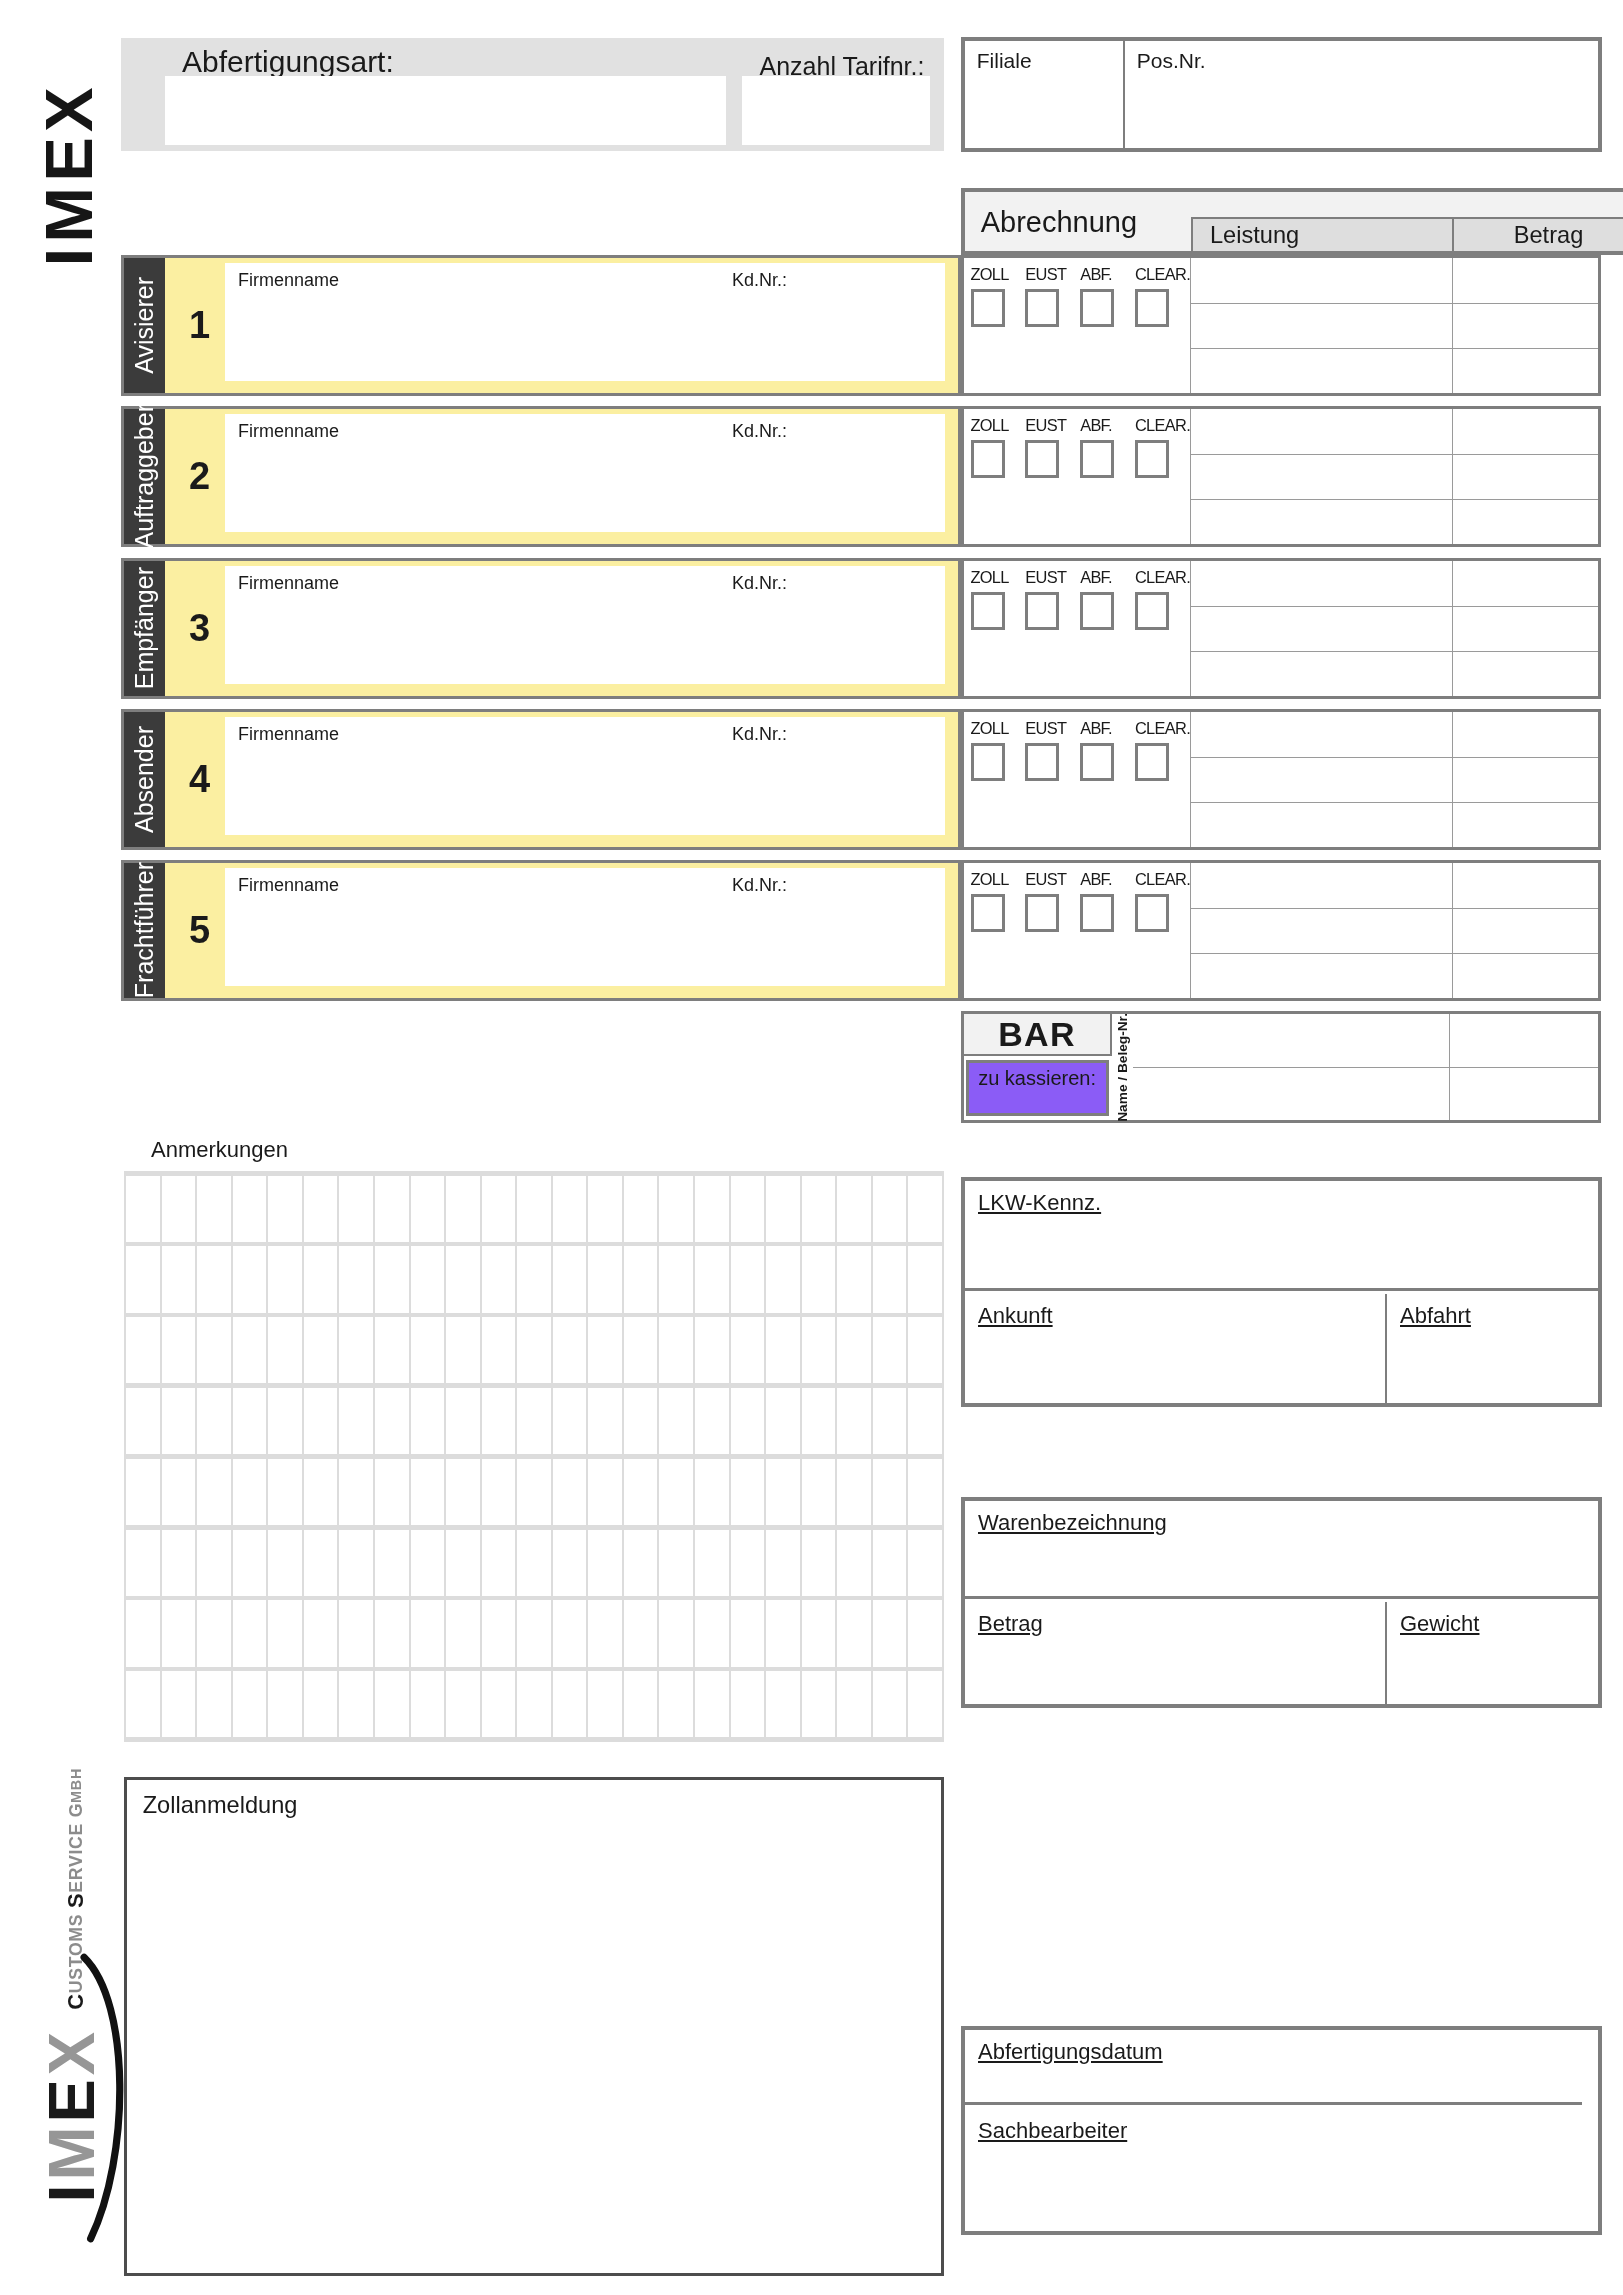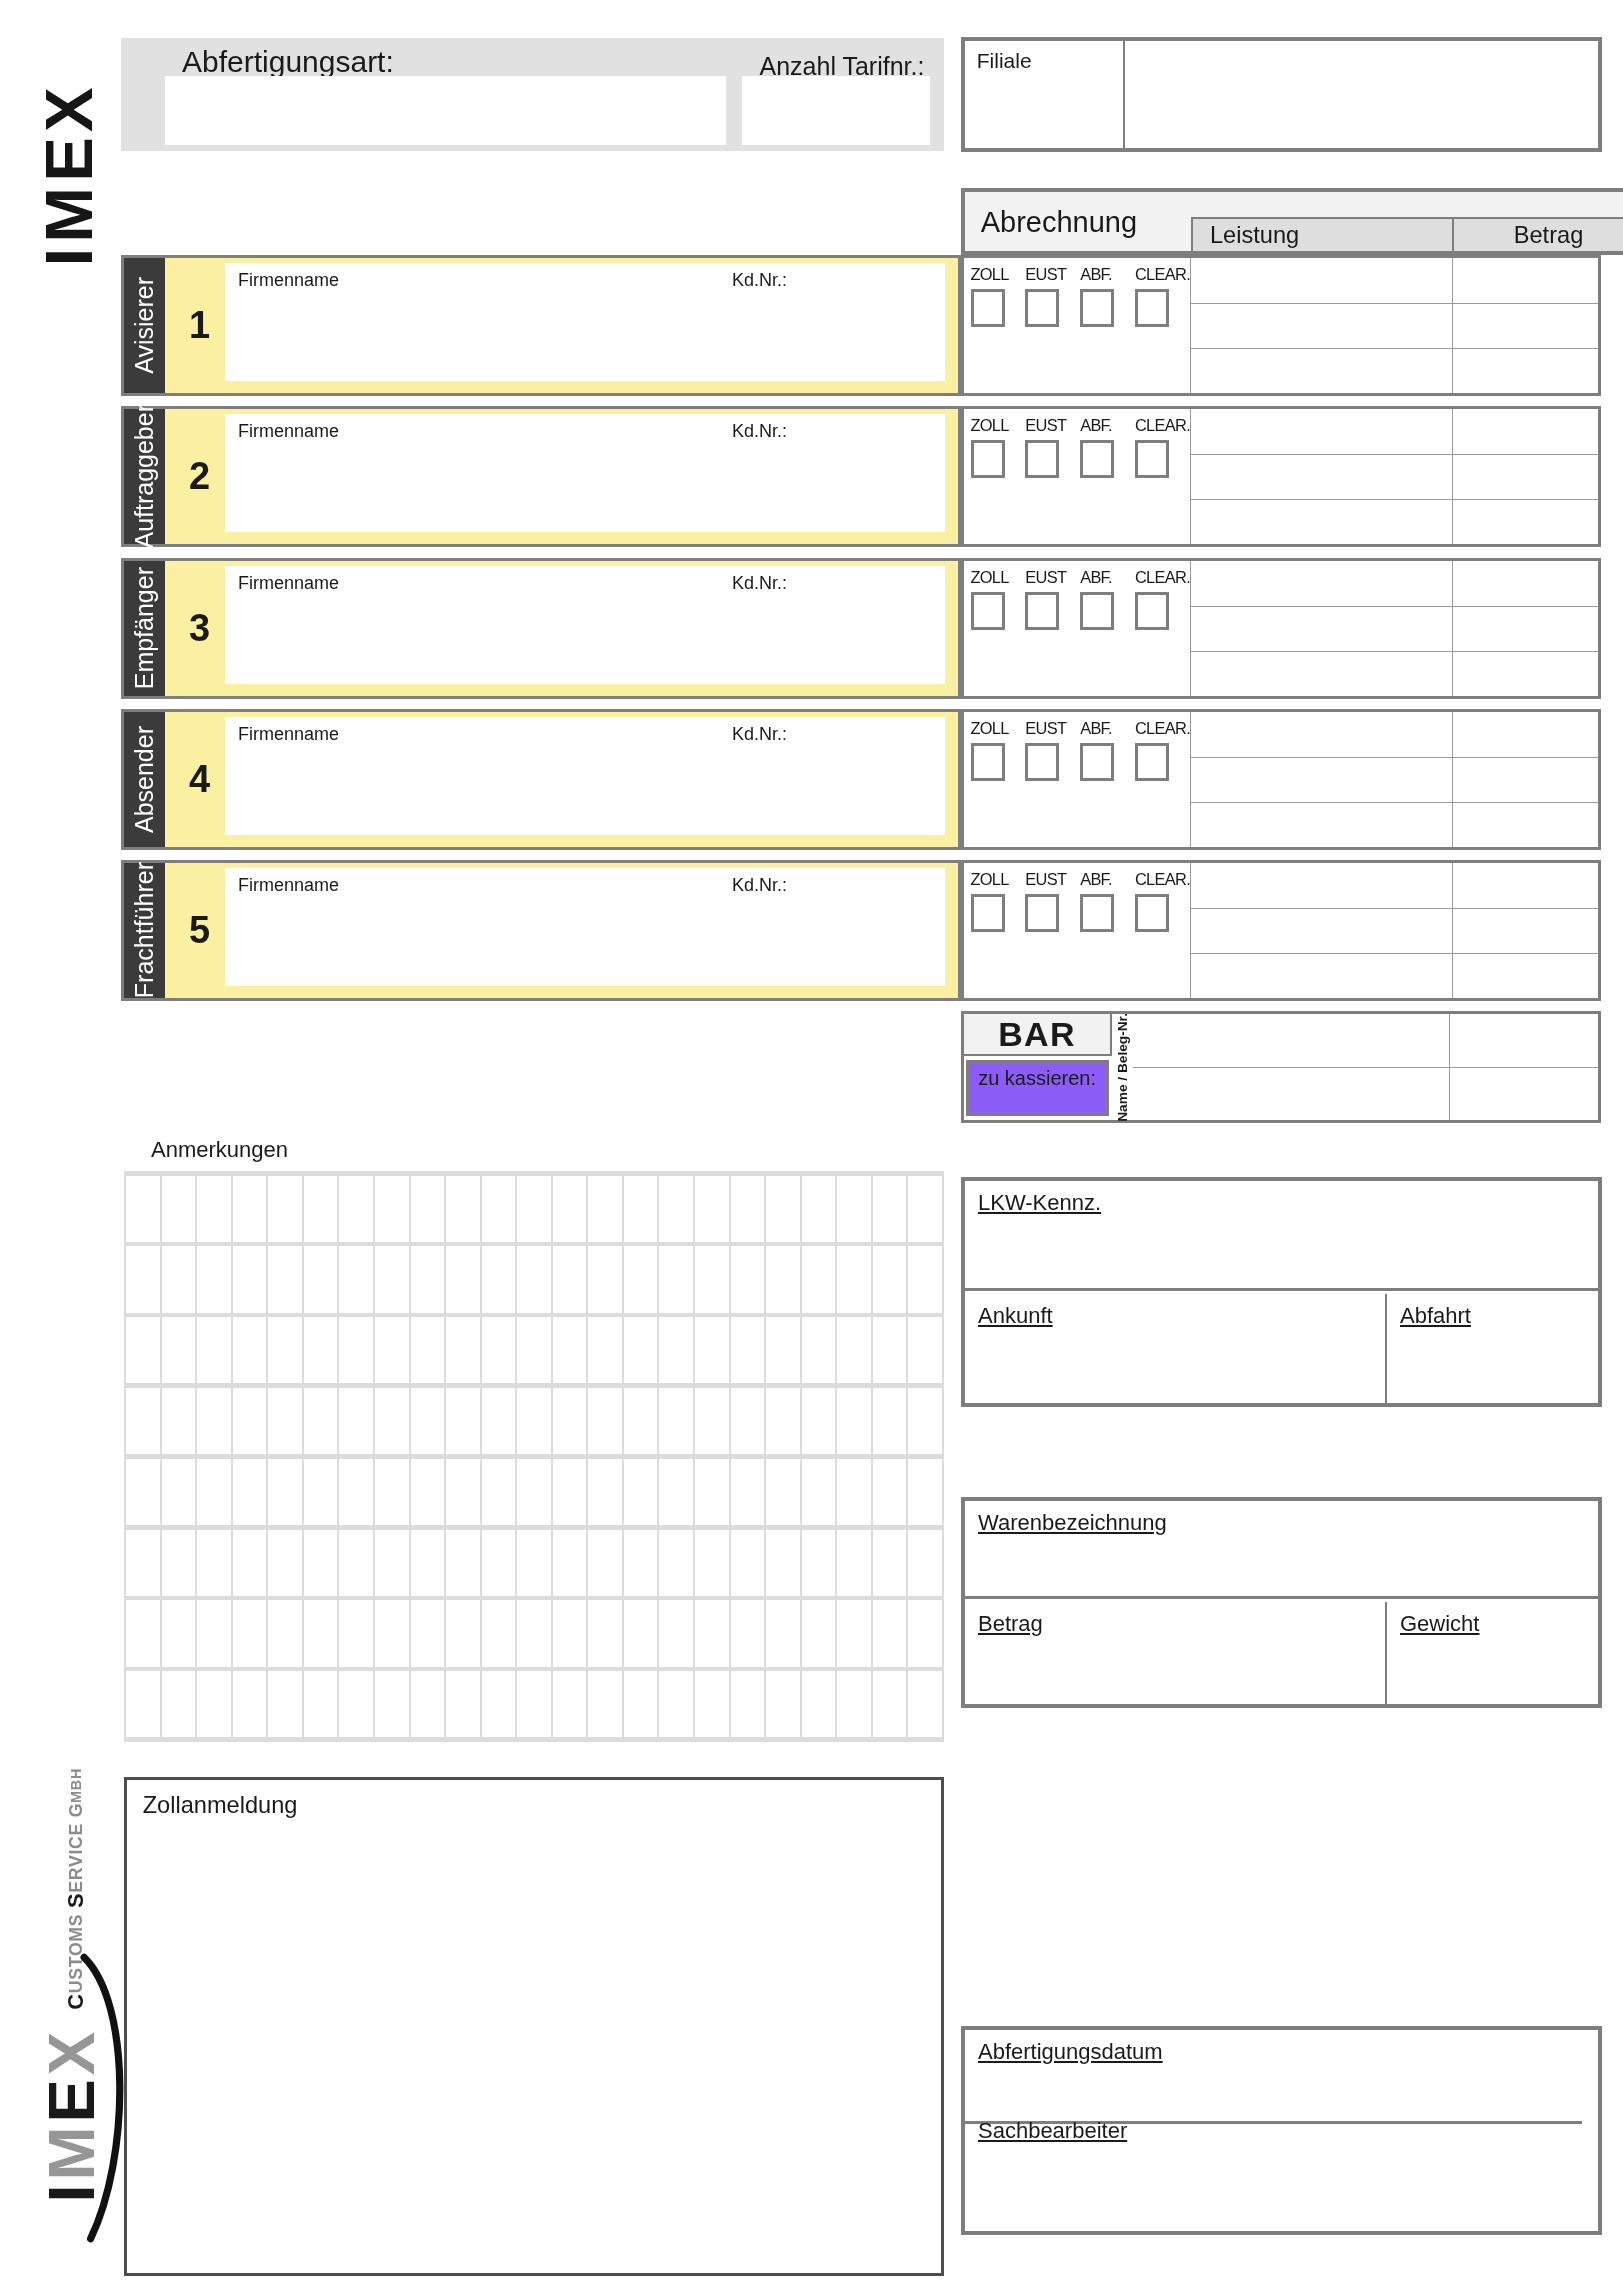--- a/index.html
+++ b/index.html
@@ -79,21 +79,21 @@
   #lkw-top{position:absolute;left:0;right:0;top:0;height:110px;border-bottom:3.3px solid var(--border);padding:9.2px 0 0 13px;}
   #lkw-bottom{position:absolute;left:0;right:0;top:113px;bottom:0;display:flex;}
   #ankunft-cell{width:422px;border-right:2px solid var(--border);padding:9.2px 0 0 13px;}
   #abfahrt-cell{flex:1;padding:9.2px 0 0 13px;}
   #waren-box{top:1497px;height:211px;}
   #waren-top{position:absolute;left:0;right:0;top:0;height:98px;border-bottom:3.3px solid var(--border);padding:9.2px 0 0 13px;}
   #waren-bottom{position:absolute;left:0;right:0;top:101px;bottom:0;display:flex;}
   #colli-cell{width:422px;border-right:2px solid var(--border);padding:9.2px 0 0 13px;}
   #gewicht-cell{flex:1;padding:9.2px 0 0 13px;}
   #datum-box{top:2026px;height:209px;}
-  #datum-top{position:absolute;left:0;right:16px;top:0;height:94px;border-bottom:3.3px solid var(--border);padding:9.2px 0 0 13px;}
+  #datum-top{position:absolute;left:0;right:16px;top:0;height:75px;border-bottom:3.3px solid var(--border);padding:9.2px 0 0 13px;}
   #datum-bottom{position:absolute;left:0;right:0;top:79px;bottom:0;padding:9.2px 0 0 13px;}
 
   
   #zoll-box{left:124px;top:1777px;width:820px;height:499px;border:3.9px solid var(--zoll-border);background:#fff;padding:11.8px 0 0 15.7px;font-size:23.6px;}
 
   
   #logo-bottom{left:33px;top:1790px;width:75px;height:468px;}
   #logo-customs{position:absolute;left:30px;top:3.9px;height:190px;display:flex;align-items:center;}
   #logo-customs .vtext{font-size:22px;font-weight:bold;letter-spacing:0.7px;}
   #logo-customs .lg-norm{font-size:17.7px;}
@@ -113,20 +113,23 @@
   <span id="abf-label">Abfertigungsart:</span>
   <span id="tarif-label">Anzahl Tarifnr.:</span>
   <div id="abf-input"></div>
   <div id="tarif-input"></div>
 </div>
 
 <div id="filiale-box" class="abs">
   <div id="filiale-cell">
     <span>Filiale</span>
   </div>
+  <div id="posnr-cell">
+    <span>Pos.Nr.</span>
+  </div>
 </div>
 
 <div id="abr-box" class="abs">
   <span id="abr-title">Abrechnung</span>
   <div id="lb-strip">
     <span id="leistung-label">Leistung</span>
     <span id="betrag-label">Betrag</span>
   </div>
 </div>
 

